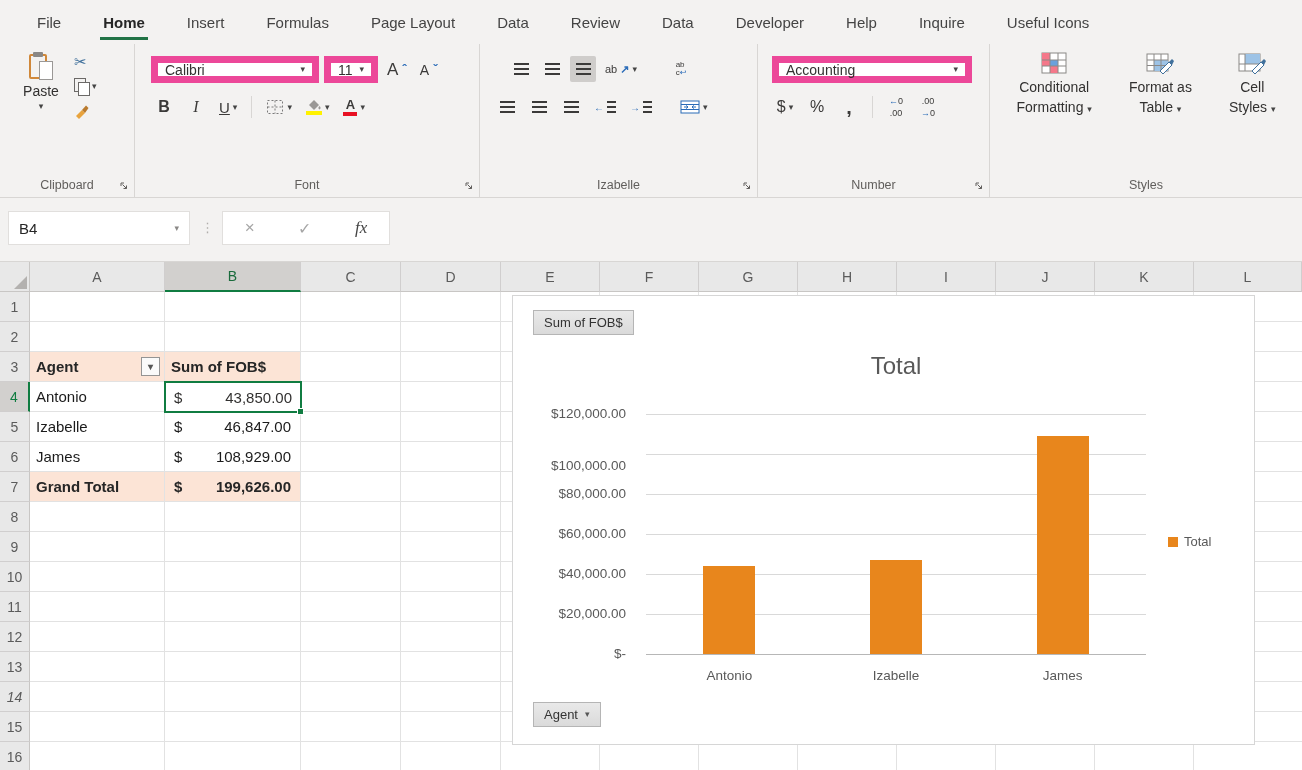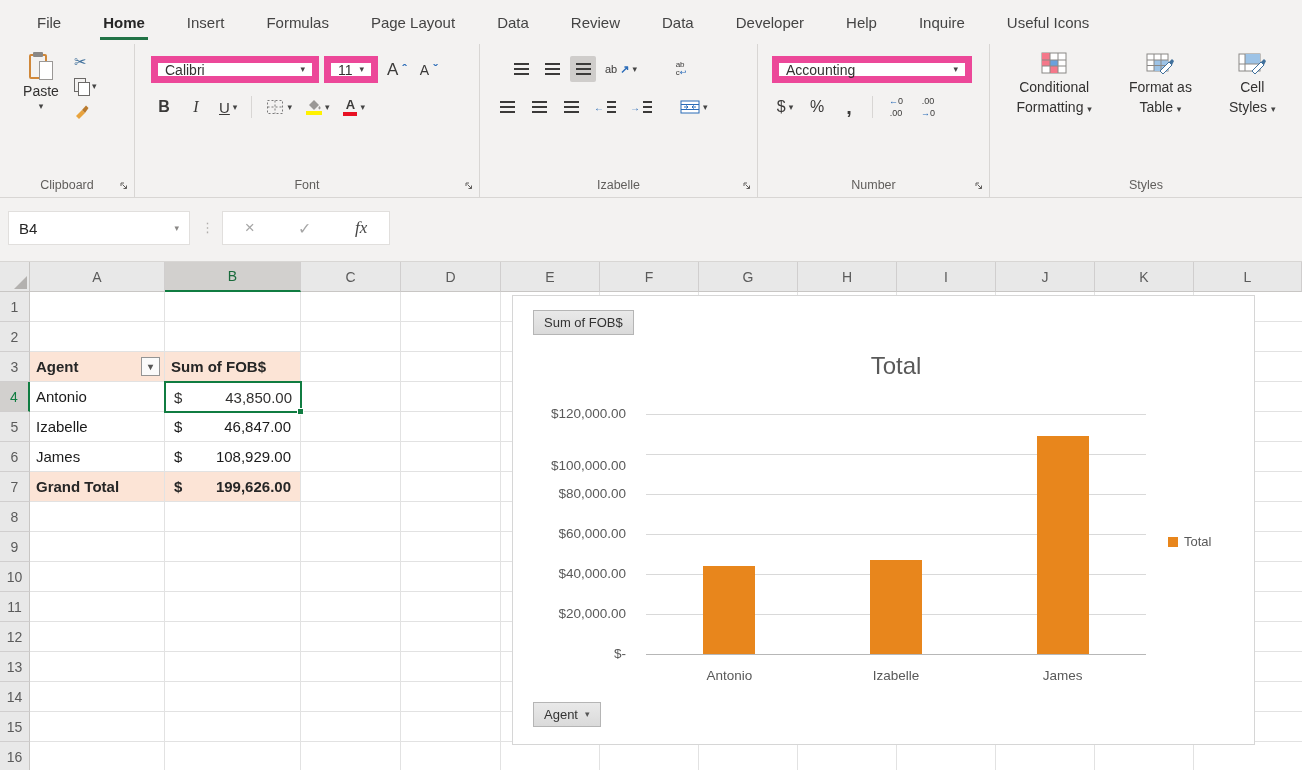--- a/index.html
+++ b/index.html
@@ -439,21 +439,21 @@
     <div class="row-h sel" style="top: 120px;">4</div>
     <div class="row-h" style="top: 150px;">5</div>
     <div class="row-h" style="top: 180px;">6</div>
     <div class="row-h" style="top: 210px;">7</div>
     <div class="row-h" style="top: 240px;">8</div>
     <div class="row-h" style="top: 270px;">9</div>
     <div class="row-h" style="top: 300px;">10</div>
     <div class="row-h" style="top: 330px;">11</div>
     <div class="row-h" style="top: 360px;">12</div>
     <div class="row-h" style="top: 390px;">13</div>
-    <div class="row-h" style="top: 420px;">14</div>
+    <div class="row-h" style="top: 420px; font-style: italic;">14</div>
     <div class="row-h" style="top: 450px;">15</div>
     <div class="row-h" style="top: 480px;">16</div>
     <div class="gl-v" style="left: 164px;"></div>
     <div class="gl-v" style="left: 300px;"></div>
     <div class="gl-v" style="left: 400px;"></div>
     <div class="gl-v" style="left: 500px;"></div>
     <div class="gl-v" style="left: 599px;"></div>
     <div class="gl-v" style="left: 698px;"></div>
     <div class="gl-v" style="left: 797px;"></div>
     <div class="gl-v" style="left: 896px;"></div>

